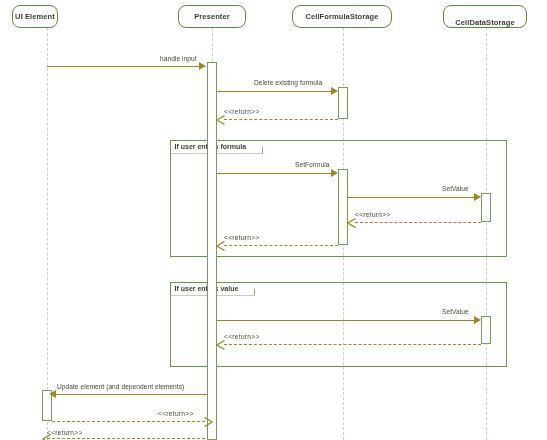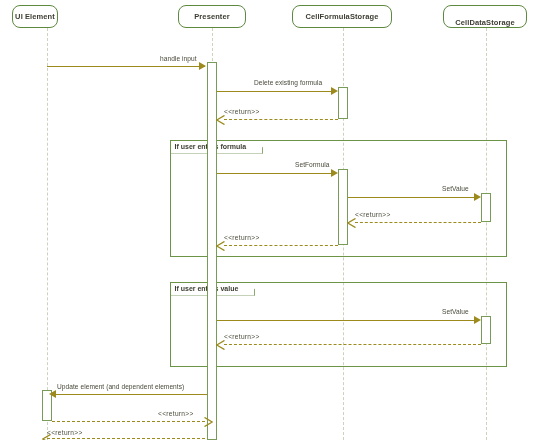--- a/index.html
+++ b/index.html
@@ -126,21 +126,21 @@
   <div class="lifeline" style="left:212px; top:28px; height:412px;"></div>
   <div class="lifeline" style="left:343px; top:28px; height:412px;"></div>
   <div class="lifeline" style="left:486px; top:28px; height:412px;"></div>
 
   <div class="head" style="left:12px; top:5px; width:46px;">
     <span>UI Element</span>
   </div>
   <div class="head" style="left:178px; top:5px; width:68px;">
     <span>Presenter</span>
   </div>
-  <div class="head" style="left:292px; top:5px; width:100px;">
+  <div class="head" style="left:292px; top:5px; width:100px;border-radius:9px;">
     <span>CellFormulaStorage</span>
   </div>
   <div class="head" style="left:443px; top:5px; width:84px;align-items:flex-end;">
     <span>CellDataStorage</span>
   </div>
 
   <div class="fragment" style="left:170px; top:140px; width:337px; height:117px;">
     <div class="fragtab">
       <span>If user enters formula</span>
     </div>

